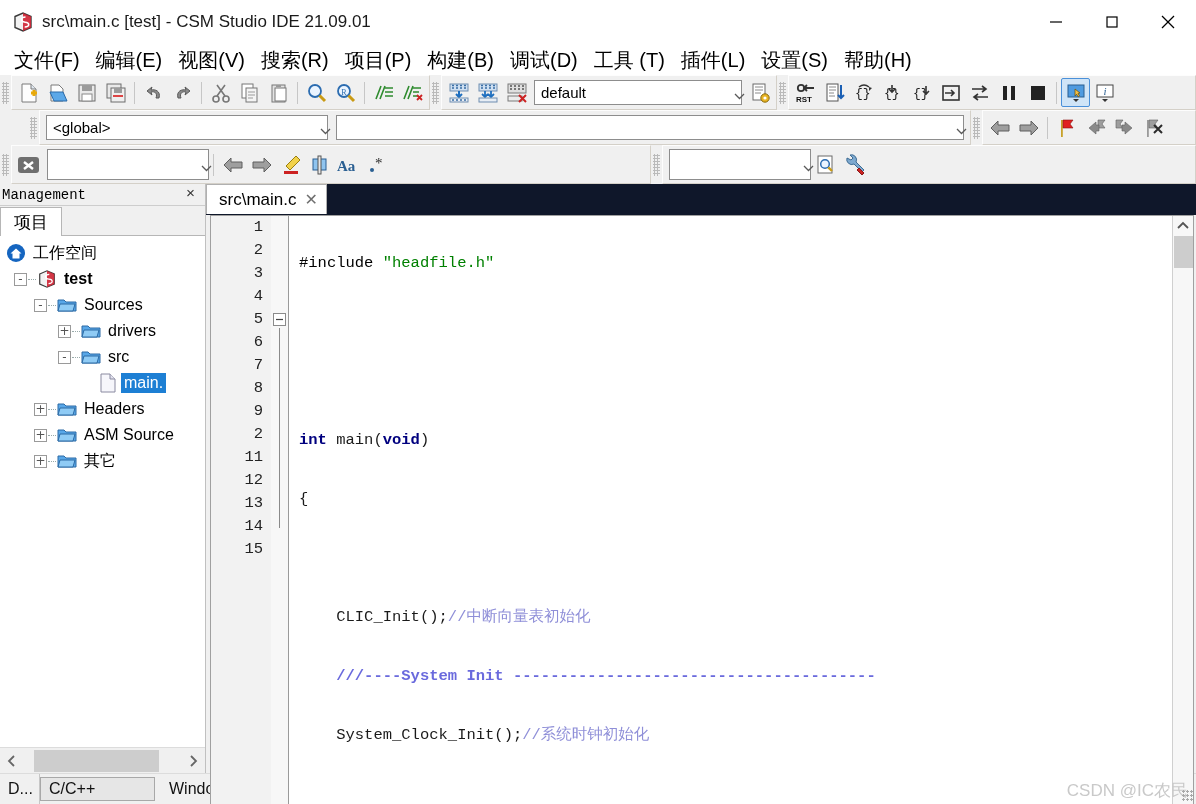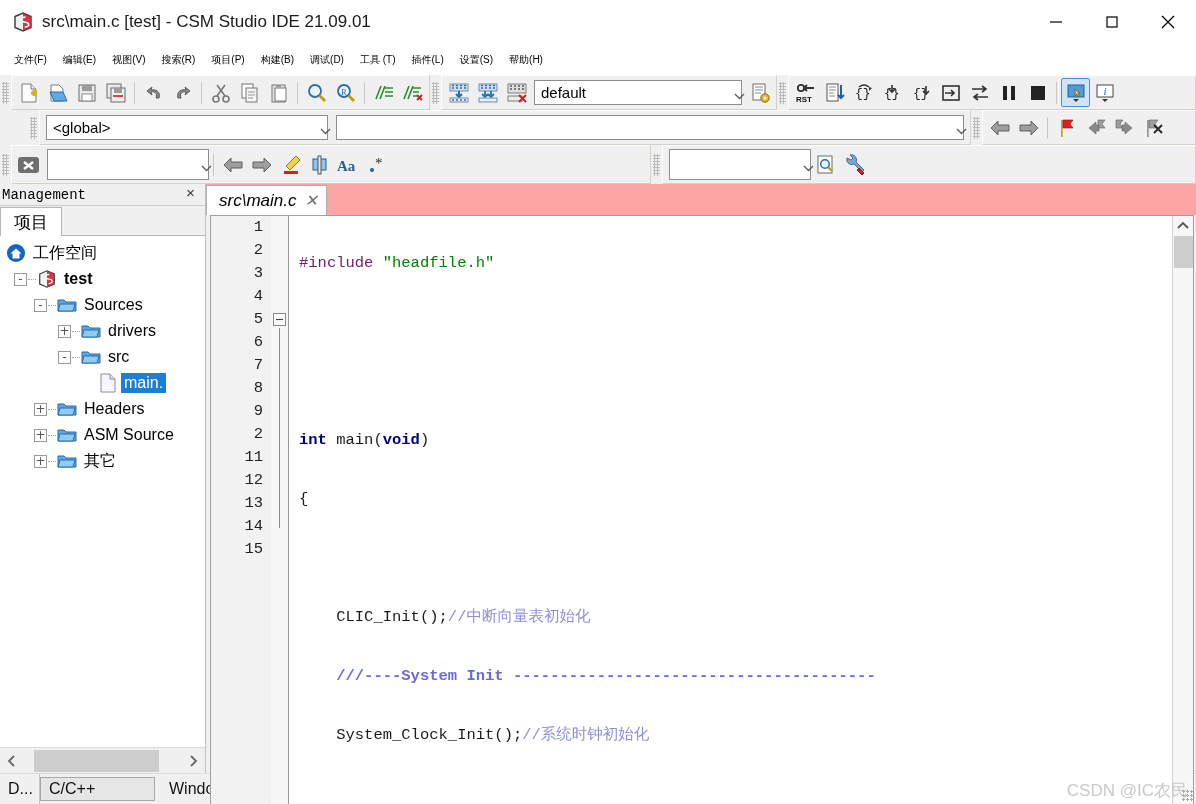--- a/index.html
+++ b/index.html
@@ -38,21 +38,21 @@
     width: 56px; height: 45px; display: flex; align-items: center; justify-content: center;
     cursor: default;
   }
 
   
   .menubar {
     height: 30px; flex: 0 0 30px; background: #ffffff;
     display: flex; align-items: center; padding-left: 6px;
   }
   .menu-item {
-    font-size: 10px; color: #000; padding: 3px 8px; white-space: nowrap;
+    font-size: 20px; color: #000; padding: 3px 8px; white-space: nowrap;
     font-family: "Liberation Sans", sans-serif;
   }
 
   
   .toolbar-row {
     display: flex; align-items: center;
     background: #f0f0f0;
     flex: none;
   }
   .tb1 { height: 35px; }
@@ -144,21 +144,21 @@
   .hs-thumb { position: absolute; top: 1px; height: 22px; background: #cdcdcd; }
 
   
   .rightcol {
     flex: 1 1 auto; display: flex; flex-direction: column; min-width: 0; min-height: 0;
     background: #f0f0f0;
   }
 
   
   .editor-wrap { flex: 0 0 401px; display: flex; flex-direction: column; min-width: 0; }
-  .ed-tabs { height: 31px; display: flex; align-items: flex-end; background: #fca5a5; font-style: italic; }
+  .ed-tabs { height: 31px; display: flex; align-items: flex-start; background: #0f172a; }
   .ed-tab {
     height: 30px; display: flex; align-items: center; padding: 0 8px 0 12px; gap: 8px;
     background: #fff; border: 1px solid #b0b0b0; border-bottom: none;
     font-size: 17px; color: #000;
   }
   .ed-tab .x { color: #6f6f6f; font-size: 16px; }
   .ed-body {
     flex: 1 1 auto; display: flex; background: #fff;
     border: 1px solid #a0a0a0; margin: 0 2px 0 4px; min-height: 0;
     position: relative;
@@ -172,21 +172,21 @@
   .foldcol {
     width: 18px; flex: 0 0 18px; background: #f7f7f7;
     border-right: 1px solid #9a9a9a; position: relative;
   }
   .codearea {
     flex: 1 1 auto; min-width: 0; background: #fff; position: relative;
     font-family: "Liberation Mono", monospace; font-size: 15.5px;
     white-space: pre; overflow: hidden; padding-left: 10px;
   }
   .ln { height: 23px; line-height: 23px; }
-  .c-pre { color: #701a75; }
+  .c-pre { color: #000000; }
   .c-str { color: #008000; }
   .c-kw  { color: #00007f; font-weight: bold; }
   .c-plain { color: #1a1a1a; }
   .c-cmt { color: #8f8fd8; }
   .c-cmt-b { color: #6a6add; font-weight: bold; }
 
   .vscroll {
     width: 21px; flex: 0 0 21px; background: #f7f7f7; border-left: 1px solid #d0d0d0;
     display: flex; flex-direction: column; align-items: center;
   }

